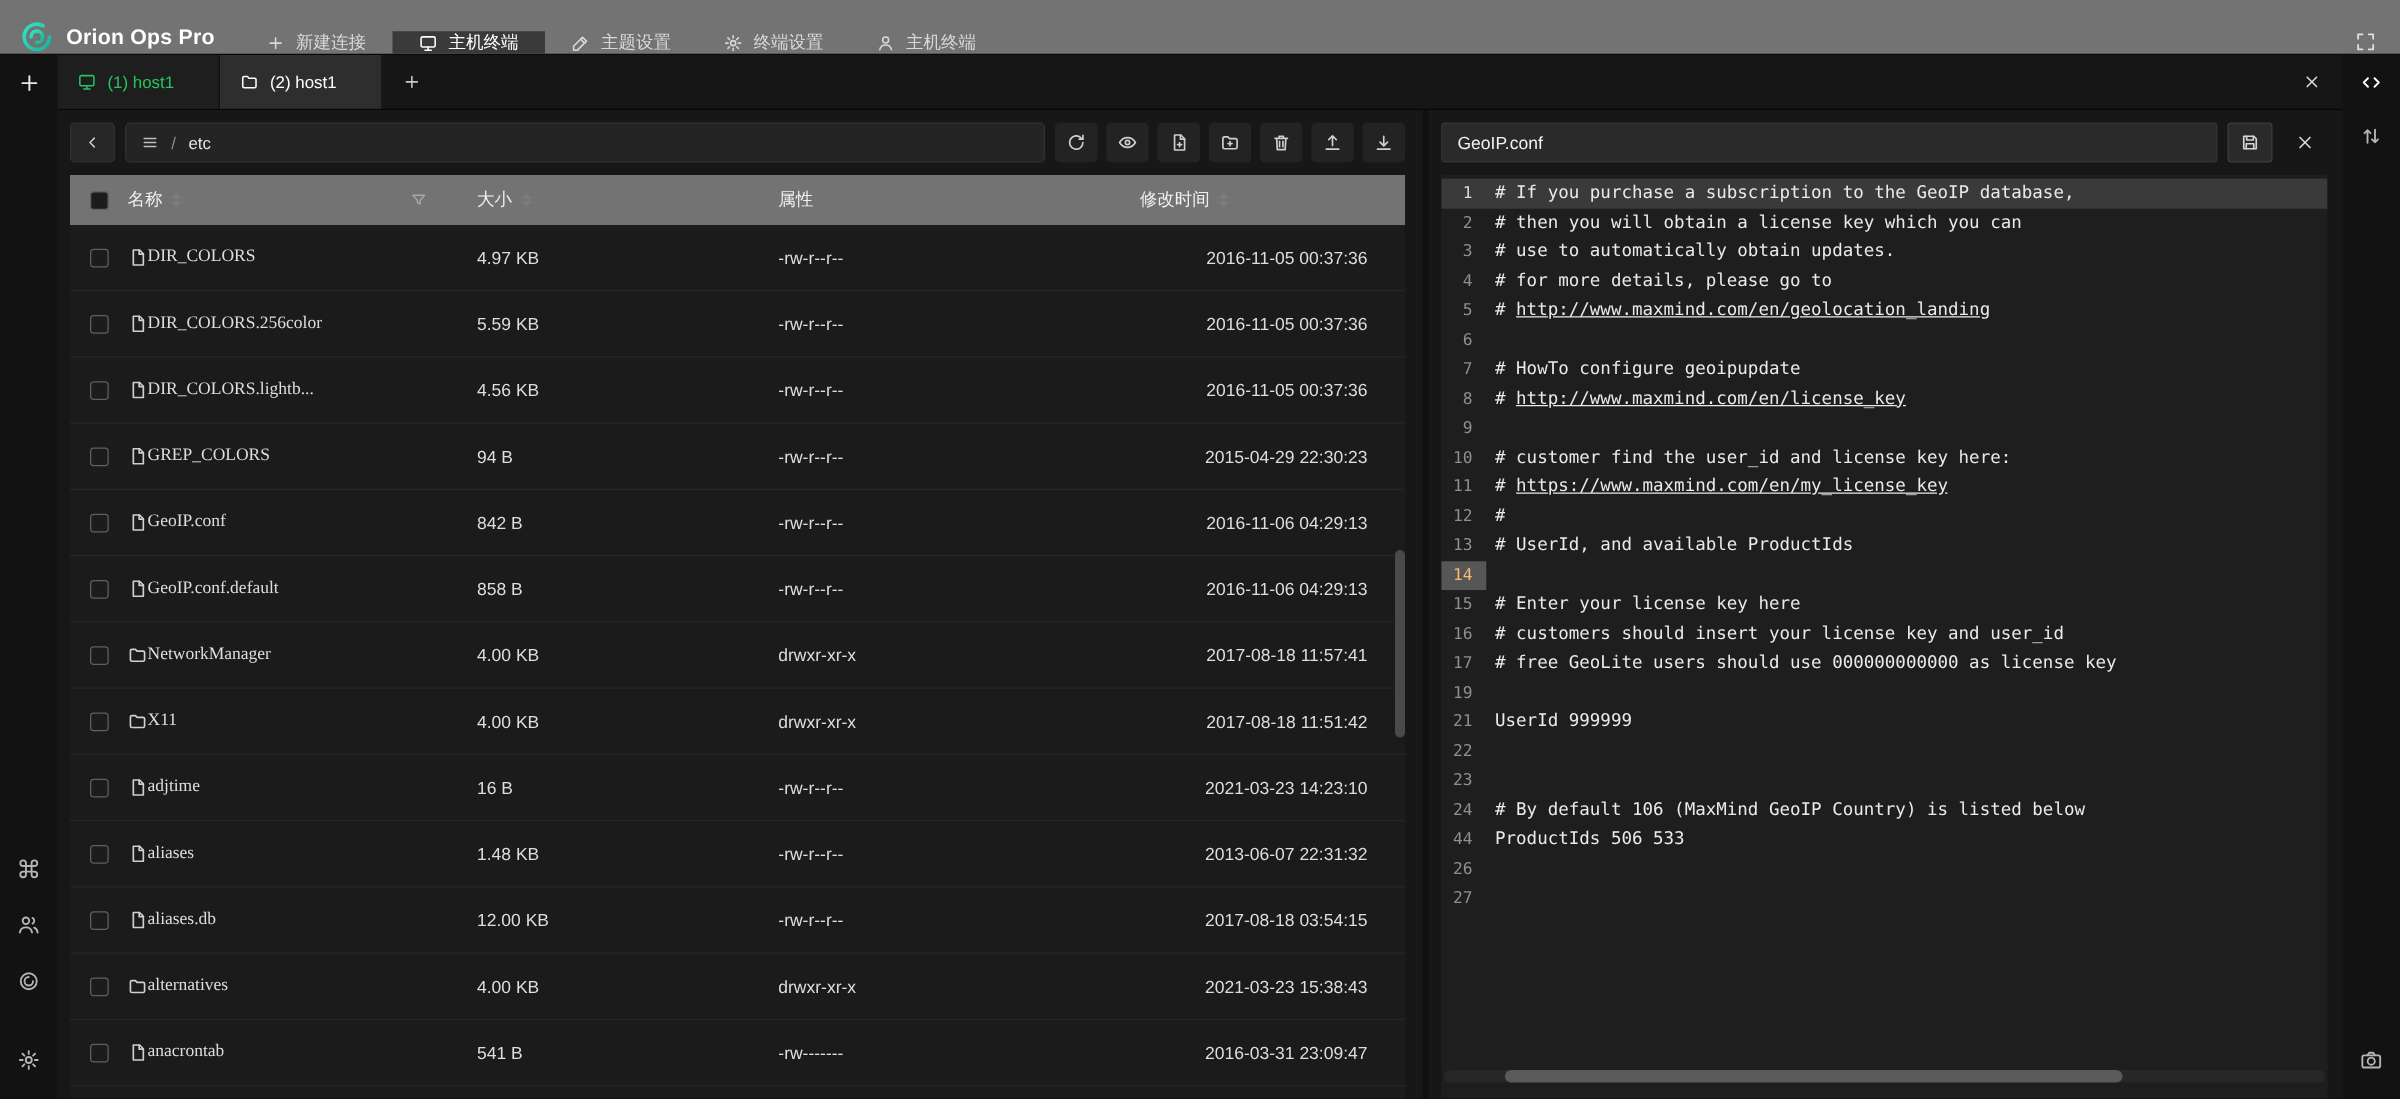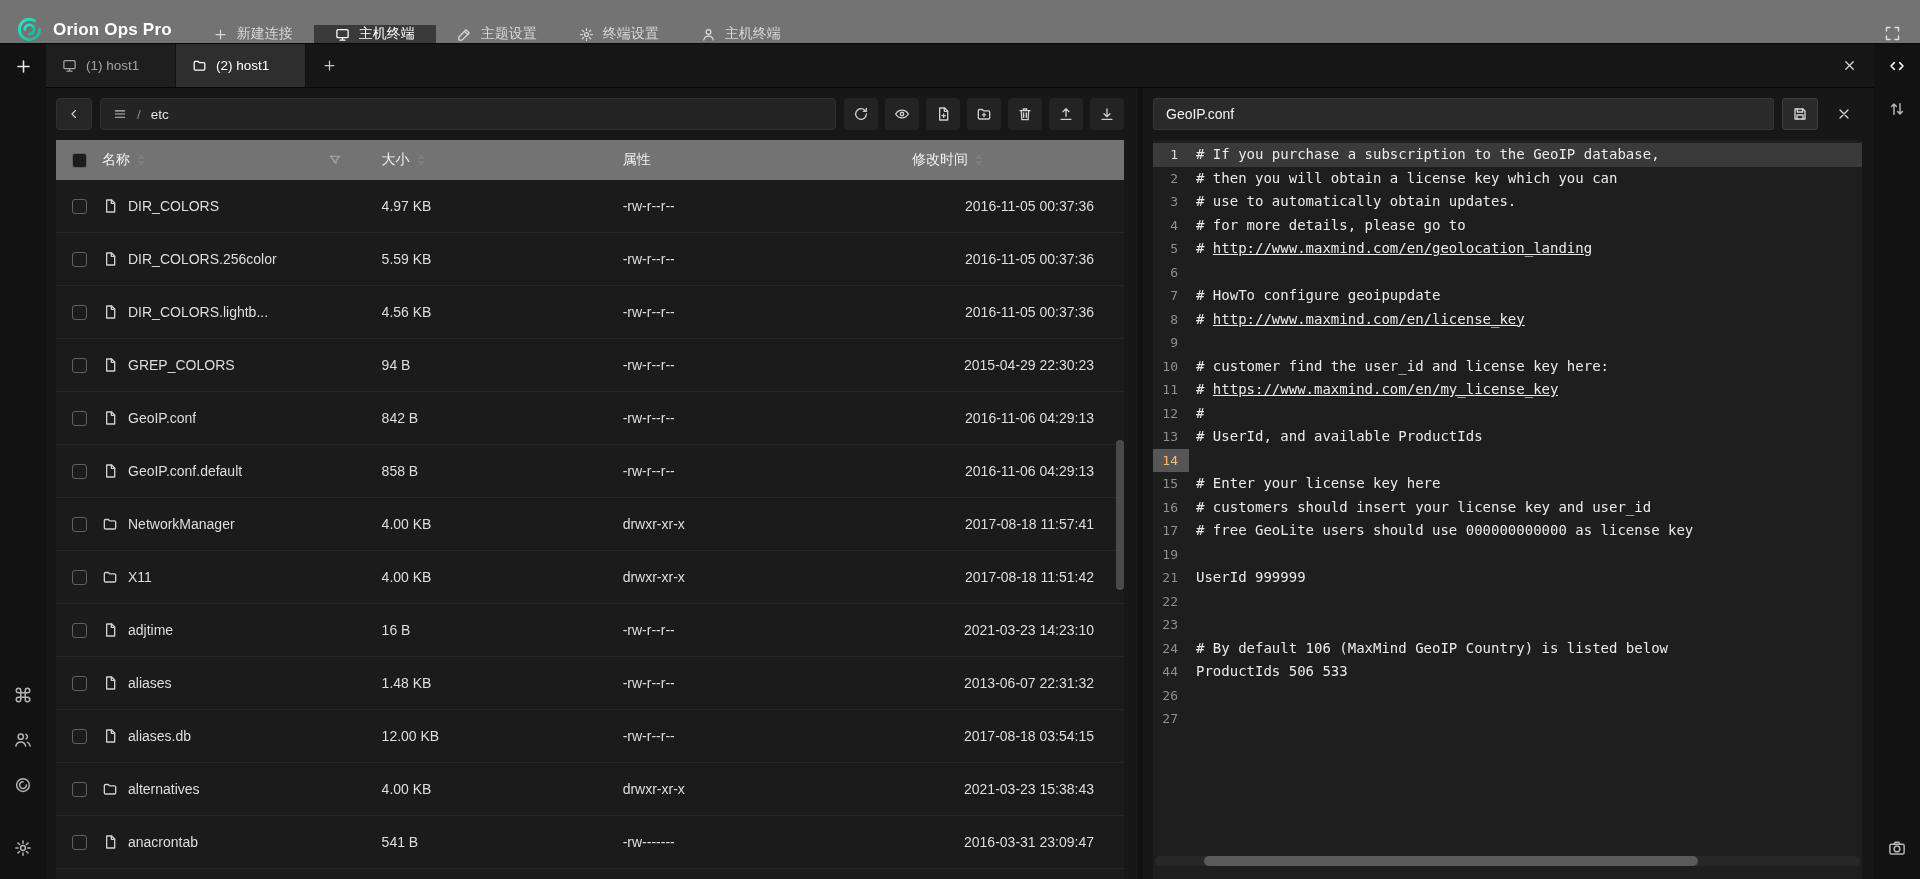--- a/index.html
+++ b/index.html
@@ -32,21 +32,21 @@
   .rail-plus .ic { width:19px; height:19px; }
   .rail-bottom { margin-top:auto; display:flex; flex-direction:column; gap:11px; padding-bottom:14px; align-items:center; }
   .rail-bottom .railbtn:last-child { margin-top:18px; }
   .rail-top { display:flex; flex-direction:column; gap:9px; margin-top:5px; align-items:center; }
 
   .center { flex:1; min-width:0; display:flex; flex-direction:column; }
 
   
   .tabbar { flex:0 0 44px; background:#161616; display:flex; align-items:stretch; border-bottom:1px solid #070707; }
   .tabs-host { display:flex; align-items:stretch; }
-  .tab { display:flex; align-items:center; gap:9px; padding:0 16px; min-width:130px; background:#1e1e1e; border:none; border-right:1px solid #111; color:#a3a3a3; font-size:13.5px; font-family:inherit; cursor:pointer; white-space:nowrap; }
+  .tab { display:flex; align-items:center; gap:9px; padding:0 16px; min-width:130px; background:#1e1e1e; border:none; border-right:1px solid #111; color:#22c55e; font-size:13.5px; font-family:inherit; cursor:pointer; white-space:nowrap; }
   .tab.active { background:#2e2e2e; color:#fff; }
   .tab .ic { width:15px; height:15px; }
   .newtab { width:46px; display:flex; align-items:center; justify-content:center; background:none; border:none; color:#c9c9c9; cursor:pointer; }
   .newtab .ic { width:15px; height:15px; }
   .tab-spacer { flex:1; }
   .tabclose { width:50px; display:flex; align-items:center; justify-content:center; background:none; border:none; color:#d8d8d8; cursor:pointer; }
   .tabclose .ic { width:15px; height:15px; }
 
   
   .panels { flex:1; min-height:0; display:flex; gap:5px; background:#101010; }
@@ -70,21 +70,21 @@
   .c-check { display:flex; justify-content:center; }
   .cbx { width:15px; height:15px; border:1px solid #606060; border-radius:3px; background:#1c1c1c; display:inline-block; }
   .carets { display:inline-flex; flex-direction:column; gap:2px; }
   .caret-up { width:0; height:0; border-left:4px solid transparent; border-right:4px solid transparent; border-bottom:5px solid #7d7d7d; }
   .caret-down { width:0; height:0; border-left:4px solid transparent; border-right:4px solid transparent; border-top:5px solid #7d7d7d; }
   .h-filter { margin-left:auto; margin-right:40px; color:#a8a8a8; cursor:pointer; }
   .h-filter .ic { width:14px; height:14px; }
 
   .tbody { flex:1; overflow:hidden; }
   .trow { height:53px; border-bottom:1px solid #262626; font-size:14px; color:#dedede; cursor:default; }
-  .c-name { display:flex; align-items:center; gap:10px; min-width:0; }
+  .c-name { display:flex; align-items:center; min-width:0;font-family:Liberation Serif, serif; }
   .c-name .ic { width:16px; height:16px; color:#d0d0d0; flex:0 0 16px; }
   .fname { white-space:nowrap; overflow:hidden; }
   .c-time { text-align:right; padding-right:30px; }
   .vthumb { position:absolute; right:0; top:300px; width:8px; height:150px; background:#4a4a4a; border-radius:4px; }
 
   .editor-panel { flex:1; min-width:0; background:#171717; padding:10px 12px 0 10px; display:flex; flex-direction:column; }
   .ed-header { flex:0 0 32px; display:flex; gap:8px; align-items:center; }
   .ed-filename { flex:1; height:32px; line-height:30px; background:#2a2a2a; border:1px solid #353535; border-radius:3px; padding:0 12px; font-size:14px; color:#f2f2f2; white-space:nowrap; overflow:hidden; }
   .ed-save { width:36px; height:32px; flex:0 0 36px; background:#2a2a2a; border:1px solid #3e3e3e; border-radius:3px; color:#d5d5d5; display:flex; align-items:center; justify-content:center; cursor:pointer; }
   .ed-close { width:36px; height:32px; flex:0 0 36px; background:none; border:none; color:#d8d8d8; display:flex; align-items:center; justify-content:center; cursor:pointer; }

